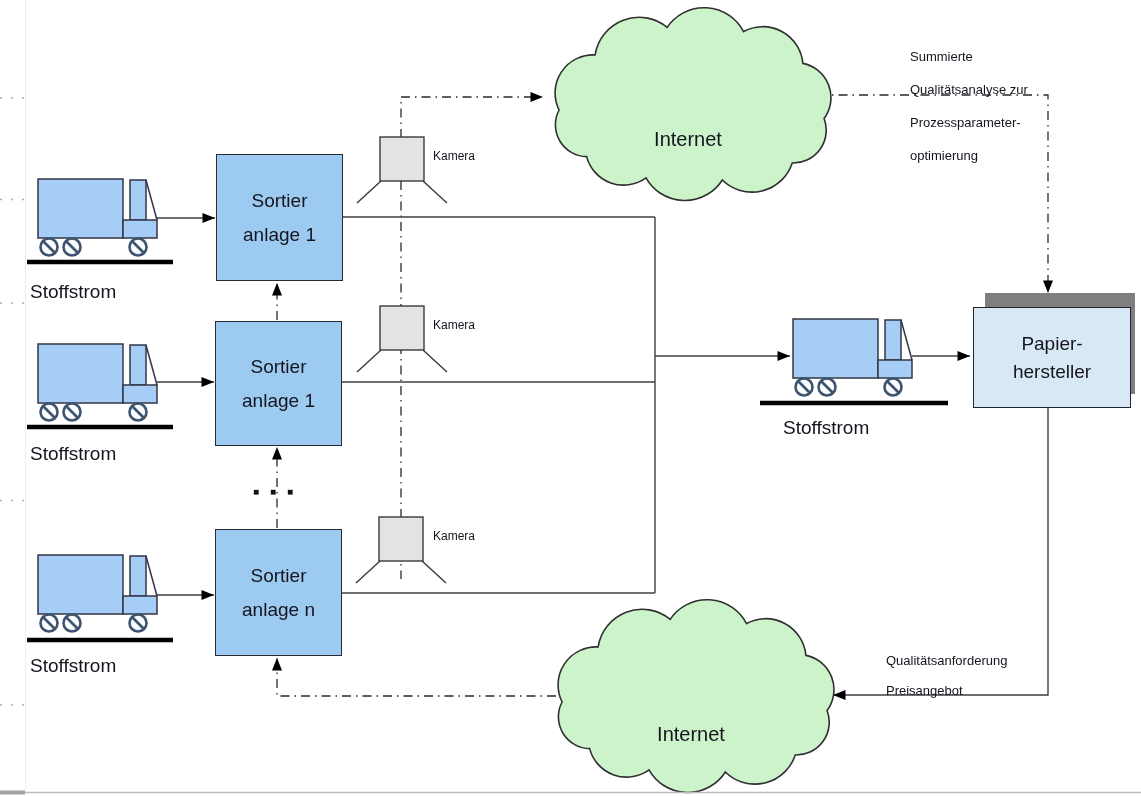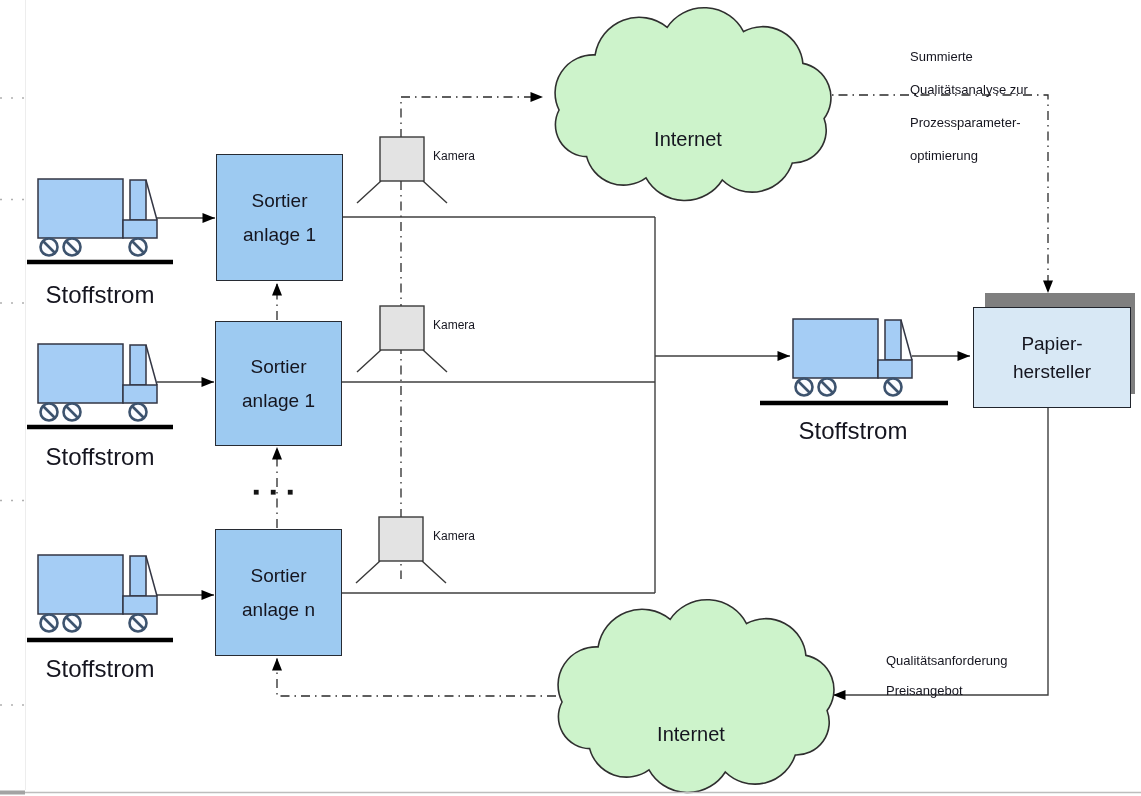--- a/index.html
+++ b/index.html
@@ -3,21 +3,21 @@
 <meta charset="utf-8">
 <style>
   html,body{margin:0;padding:0;background:#fff;}
   .stage{position:relative;width:1141px;height:796px;background:#ffffff;overflow:hidden;
          font-family:"Liberation Sans",sans-serif;color:#15151f;}
   .layer{position:absolute;left:0;top:0;z-index:0;}
   .lbl{position:absolute;white-space:nowrap;z-index:3;}
   .big{font-size:19px;}
   .small{font-size:12px;}
   .center{text-align:center;margin-top:42px;}
-  .flow-label{width:140px;text-align:center;font-size:24px;}
+  .flow-label{width:140px;font-size:19px;}
   .node{position:absolute;display:flex;flex-direction:column;justify-content:center;align-items:center;
         box-sizing:border-box;z-index:2;font-size:19px;line-height:34px;text-align:center;}
   .sortbox{background:#9dcaf1;border:1.5px solid #272b33;width:127px;}
   .paperbox{background:#d8e8f5;border:1.5px solid #20242c;width:158px;height:101px;line-height:28px;}
   .papershadow{position:absolute;width:150px;height:101px;background:#7f7f7f;z-index:1;}
   .anno{position:absolute;font-size:13px;z-index:3;}
   .anno div{white-space:nowrap;}
   .qa{line-height:33px;}
   .qr{line-height:30px;}
   .dots{position:absolute;font-size:10px;letter-spacing:11px;color:#141414;z-index:3;}

